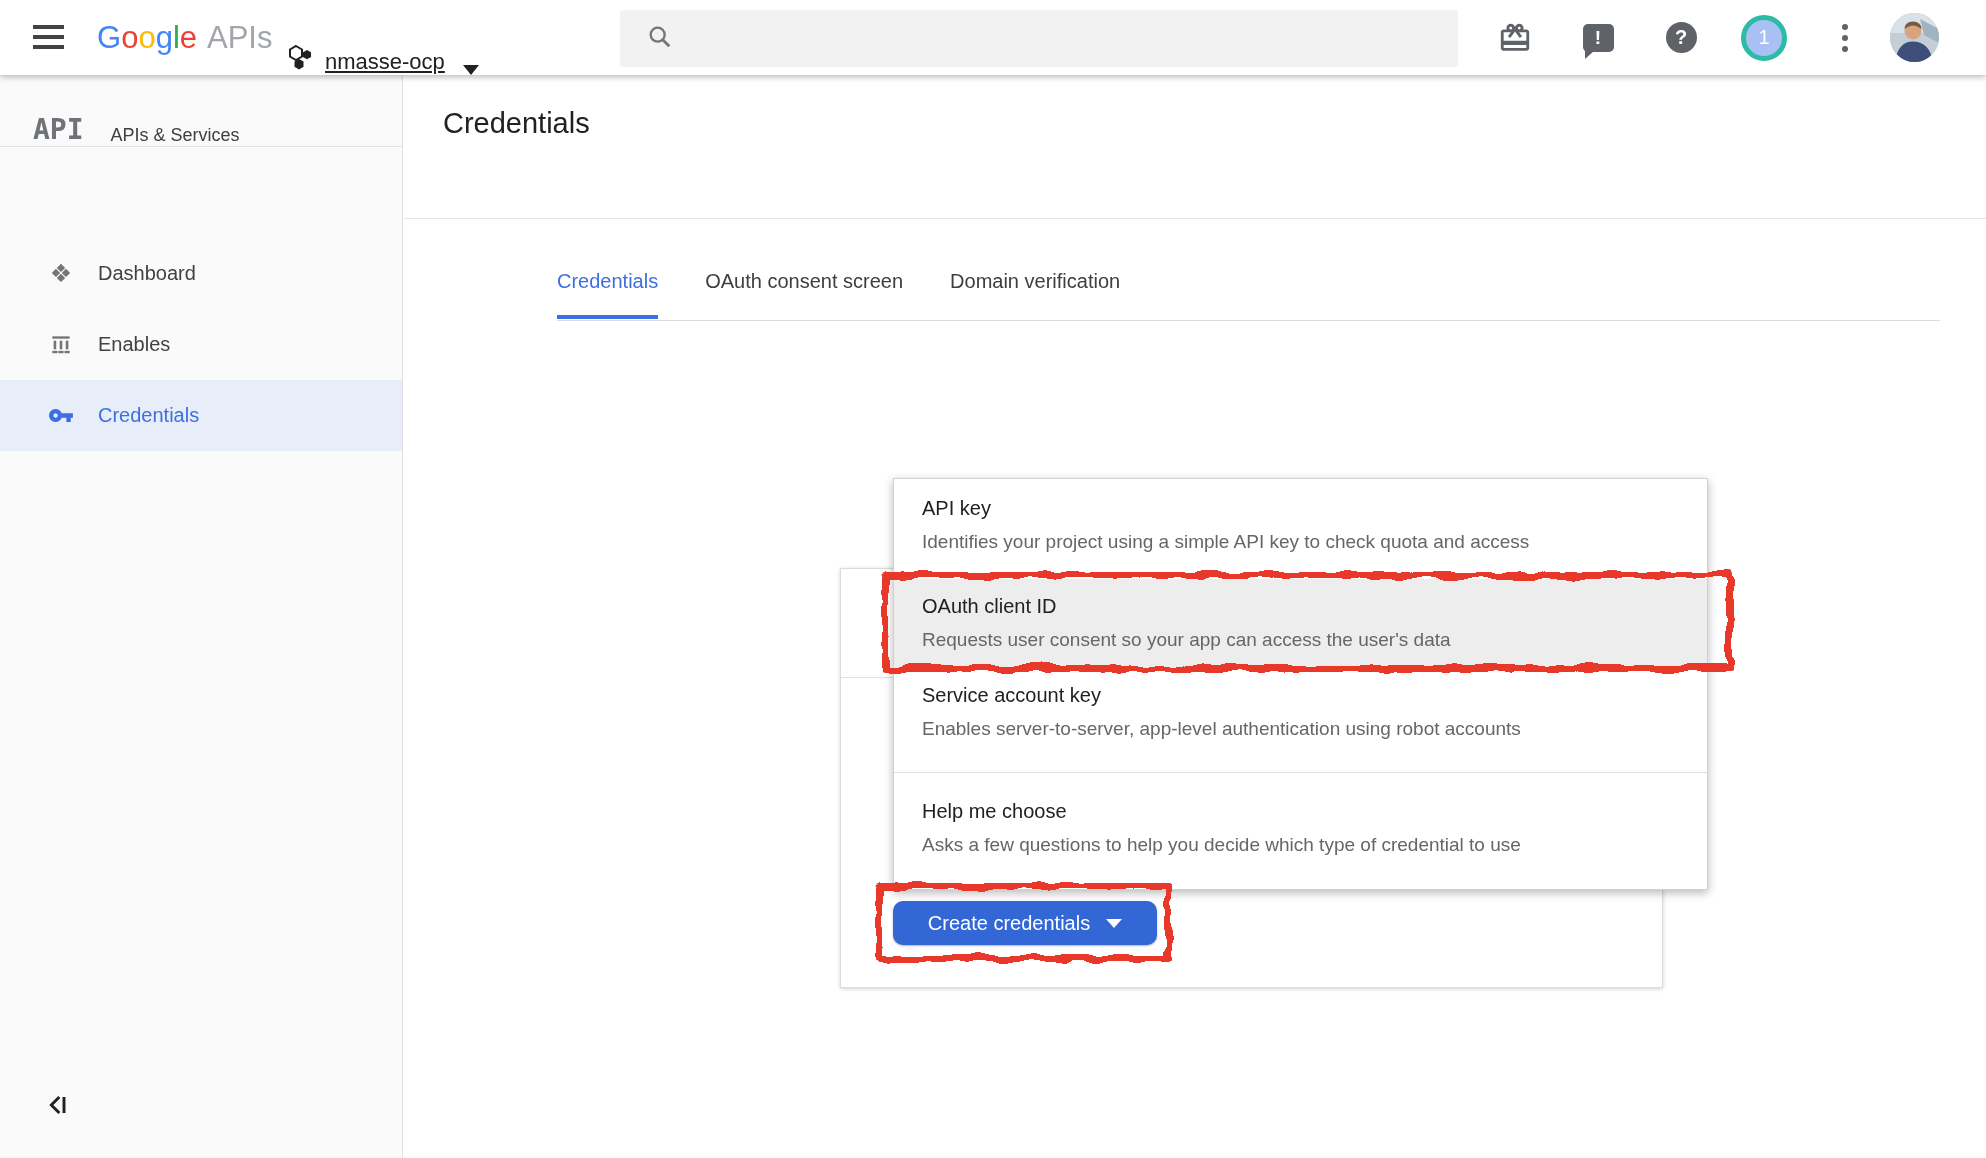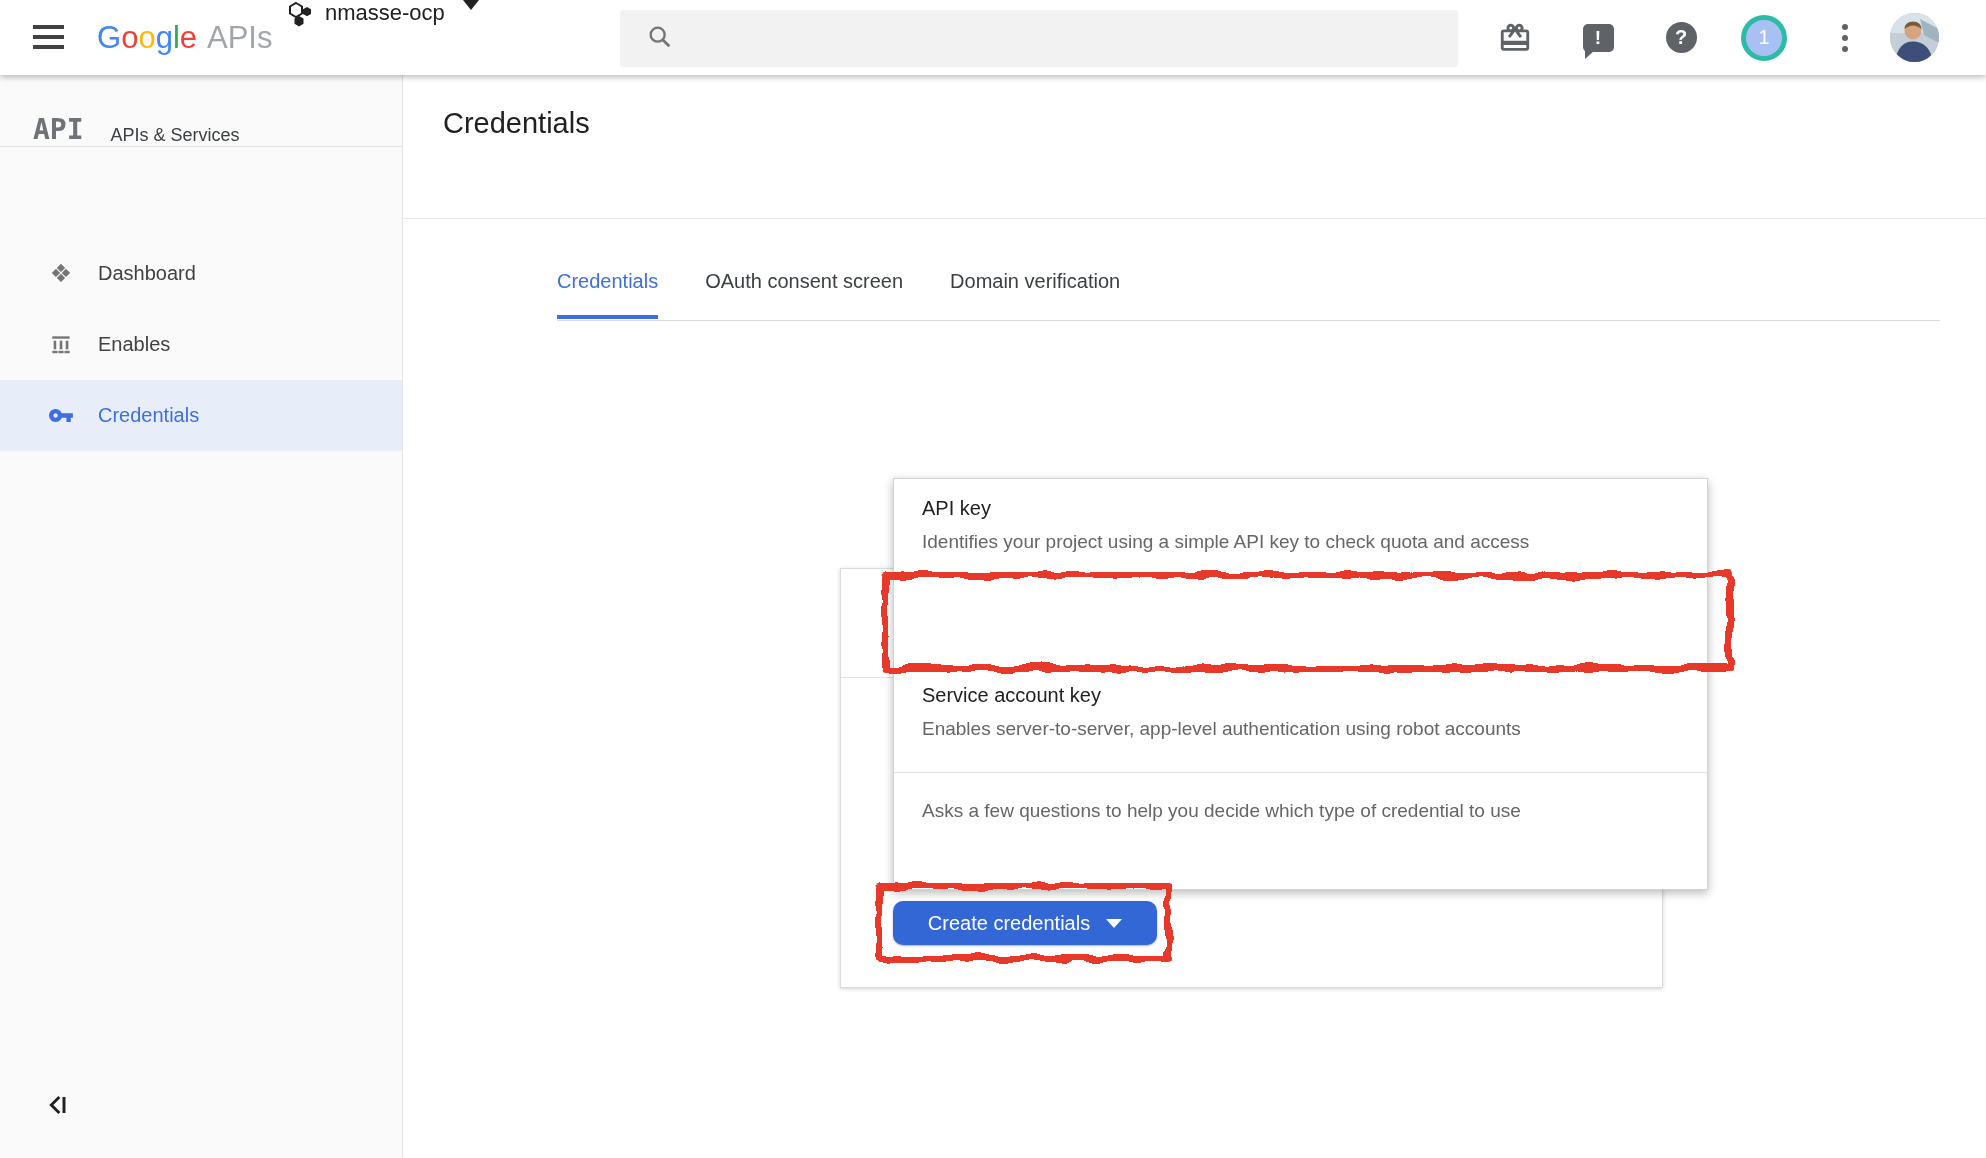--- a/index.html
+++ b/index.html
@@ -17,21 +17,21 @@
     background: #fff; box-shadow: 0 2px 6px rgba(0,0,0,.28); z-index: 50;
   }
   .hamburger { position: absolute; left: 33px; top: 25px; width: 31px; height: 25px; cursor: pointer; }
   .hamburger div { width: 31px; height: 4px; background: #424242; margin-bottom: 6px; }
   .logo { position: absolute; left: 97px; top: 0; height: 75px; display: flex; align-items: center; font-size: 31px; }
   .logo .l0, .logo .l3 { color: #4285F4; }
   .logo .l1, .logo .l5 { color: #EA4335; }
   .logo .l2 { color: #FBBC05; }
   .logo .l4 { color: #34A853; }
   .logo .suffix { color: #a2a6ab; margin-left: 10px; }
-  .project { position: absolute; left: 288px; top: 0; height: 75px; display: flex; align-items: flex-start; gap: 12px; cursor: pointer; }
+  .project { position: absolute; left: 288px; top: 0; height: 75px; display: flex; align-items: flex-end; gap: 12px; cursor: pointer; text-decoration: underline; }
   .project .pname { font-size: 22px; color: #212121; }
   .caret-down { width: 0; height: 0; border-left: 8px solid transparent; border-right: 8px solid transparent; border-top: 10px solid #212121; margin-left: 6px; }
 
   .searchbar {
     position: absolute; left: 620px; top: 10px; width: 838px; height: 57px;
     background: #f2f2f2; border-radius: 3px; display: flex; align-items: center; padding-left: 26px;
   }
   .searchbar input {
     border: none; background: transparent; outline: none; font-size: 20px;
     font-family: "Liberation Sans", sans-serif; flex: 1; margin-left: 16px; color: #212121;
@@ -274,26 +274,31 @@
   <div class="create-btn">
     <span>Create credentials</span>
     <span class="btn-caret"></span>
   </div>
 
   <div class="dropdown">
     <div class="dd-item dd-apikey">
       <div class="dd-title">API key</div>
       <div class="dd-desc">Identifies your project using a simple API key to check quota and access</div>
     </div>
+    <div class="dd-item dd-oauth">
+      <div class="dd-title">OAuth client ID</div>
+      <div class="dd-desc">Requests user consent so your app can access the user's data</div>
+    </div>
     <div class="dd-item dd-sakey">
       <div class="dd-title">Service account key</div>
       <div class="dd-desc">Enables server-to-server, app-level authentication using robot accounts</div>
     </div>
     <div class="dd-divider"></div>
     <div class="dd-item dd-help">
+      <div class="dd-title">Help me choose</div>
       <div class="dd-desc">Asks a few questions to help you decide which type of credential to use</div>
     </div>
   </div>
 
   <div class="anno anno-oauth"></div>
   <div class="anno anno-btn"></div>
 
 </div>
 
 </body></html>

